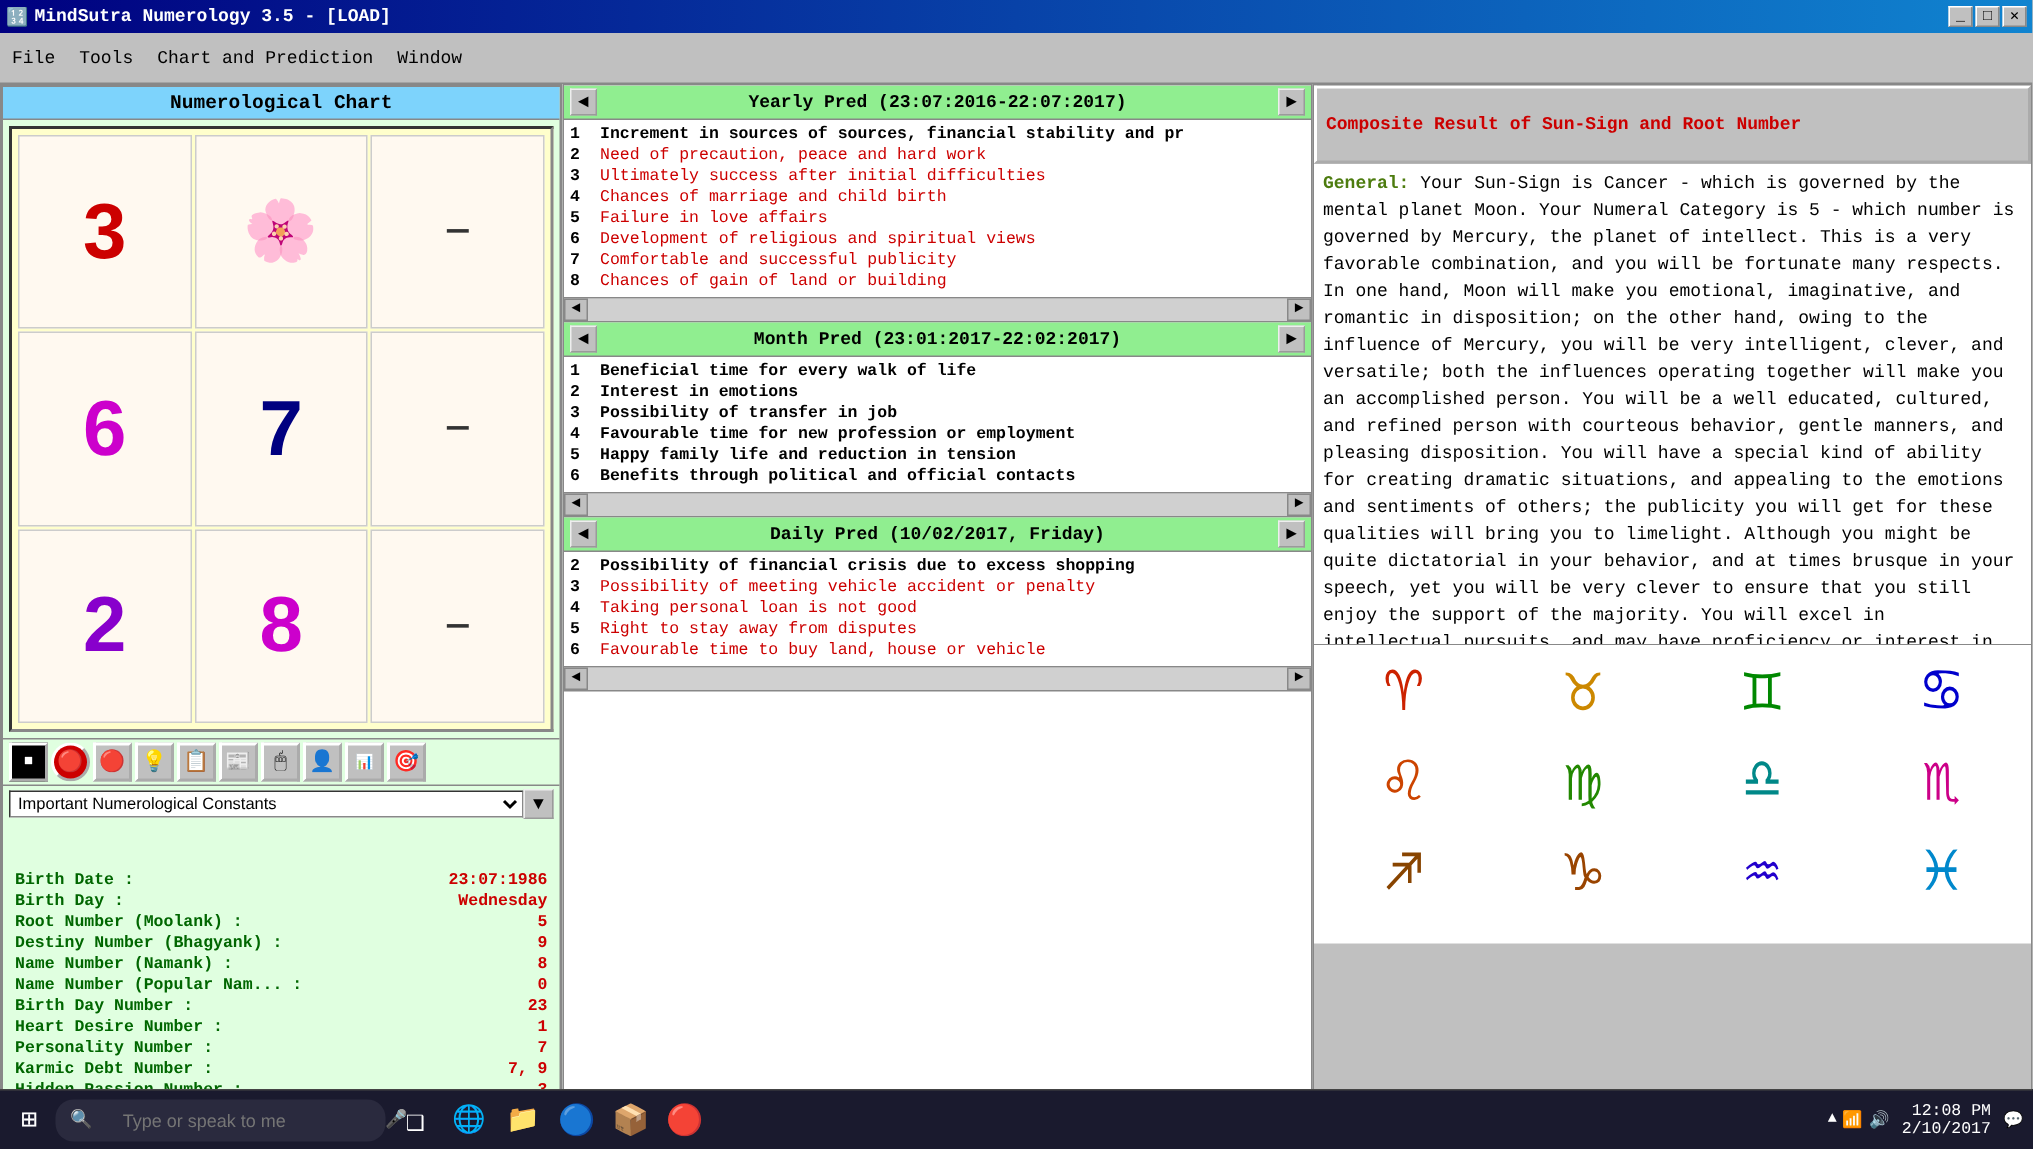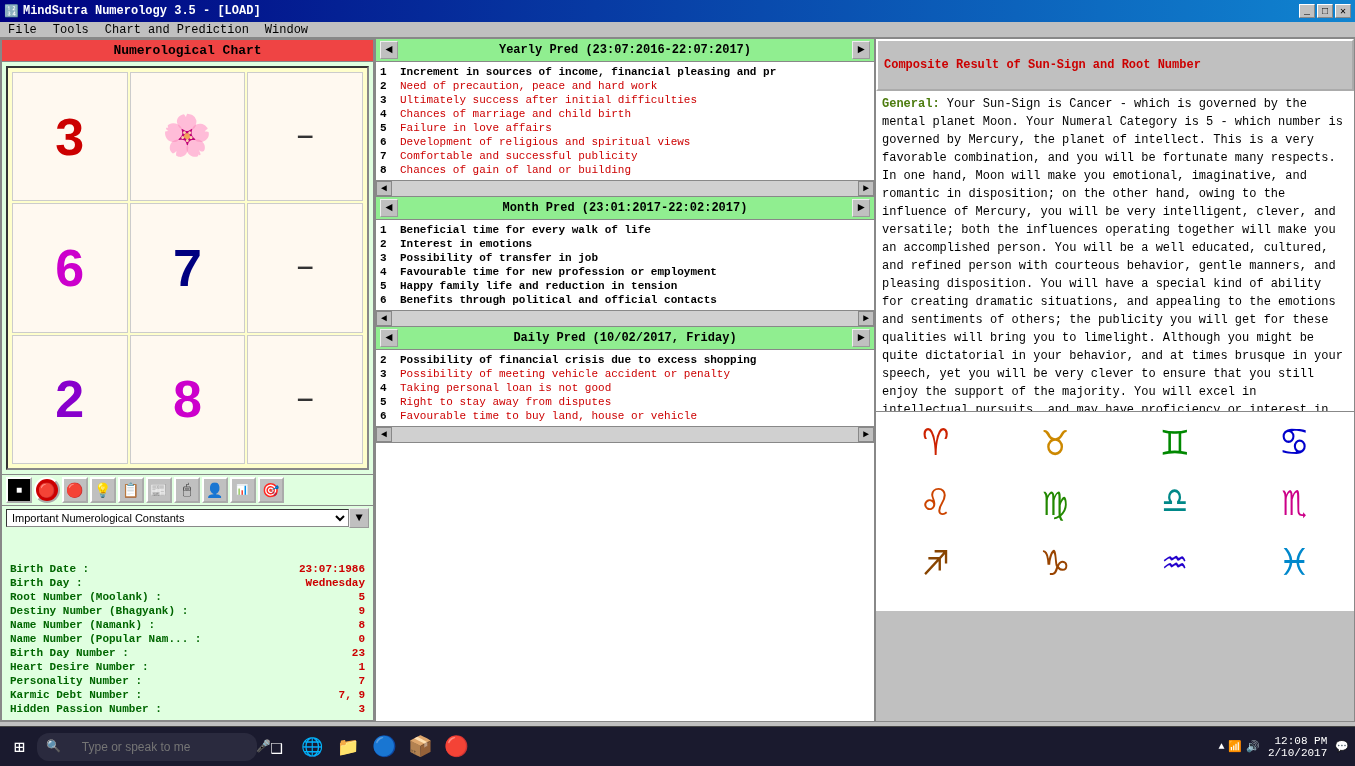--- a/index.html
+++ b/index.html
@@ -26,21 +26,21 @@
       border-color: #fff #888 #888 #fff;
       width: 16px; height: 14px;
       font-size: 10px;
       display: flex; align-items: center; justify-content: center;
       cursor: pointer;
     }
     
     
     .menu-bar {
       background: #c0c0c0;
-      height: 16px;
+      height: 34px;
       display: flex;
       align-items: center;
       border-bottom: 1px solid #888;
       font-size: 12px;
     }
     .menu-item {
       padding: 2px 8px;
       cursor: pointer;
     }
     
@@ -53,21 +53,21 @@
     
     .left-panel {
       width: 375px;
       min-width: 375px;
       background: #e0ffe0;
       border: 2px solid #888;
       display: flex;
       flex-direction: column;
     }
     .left-panel-title {
-      background: #ef4444;
+      background: #7dd3fc;
       text-align: center;
       font-weight: bold;
       font-size: 13px;
       padding: 3px;
       border-bottom: 1px solid #888;
     }
     
     
     .num-grid {
       display: grid;
@@ -469,21 +469,21 @@
 
     <div class="pred-section">
       <div class="pred-header">
         <div class="pred-nav-btn">◄</div>
         <div class="pred-title">Yearly Pred (23:07:2016-22:07:2017)</div>
         <div class="pred-nav-btn">►</div>
       </div>
       <div class="pred-content">
       <div class="pred-item">
             <span class="pred-num">1</span>
-            <span class="pred-text text-black">Increment in sources of income, financial pleasing and pr</span>
+            <span class="pred-text text-black">Increment in sources of sources, financial stability and pr</span>
           </div>
           <div class="pred-item">
             <span class="pred-num">2</span>
             <span class="pred-text text-red">Need of precaution, peace and hard work</span>
           </div>
           <div class="pred-item">
             <span class="pred-num">3</span>
             <span class="pred-text text-red">Ultimately success after initial difficulties</span>
           </div>
           <div class="pred-item">

